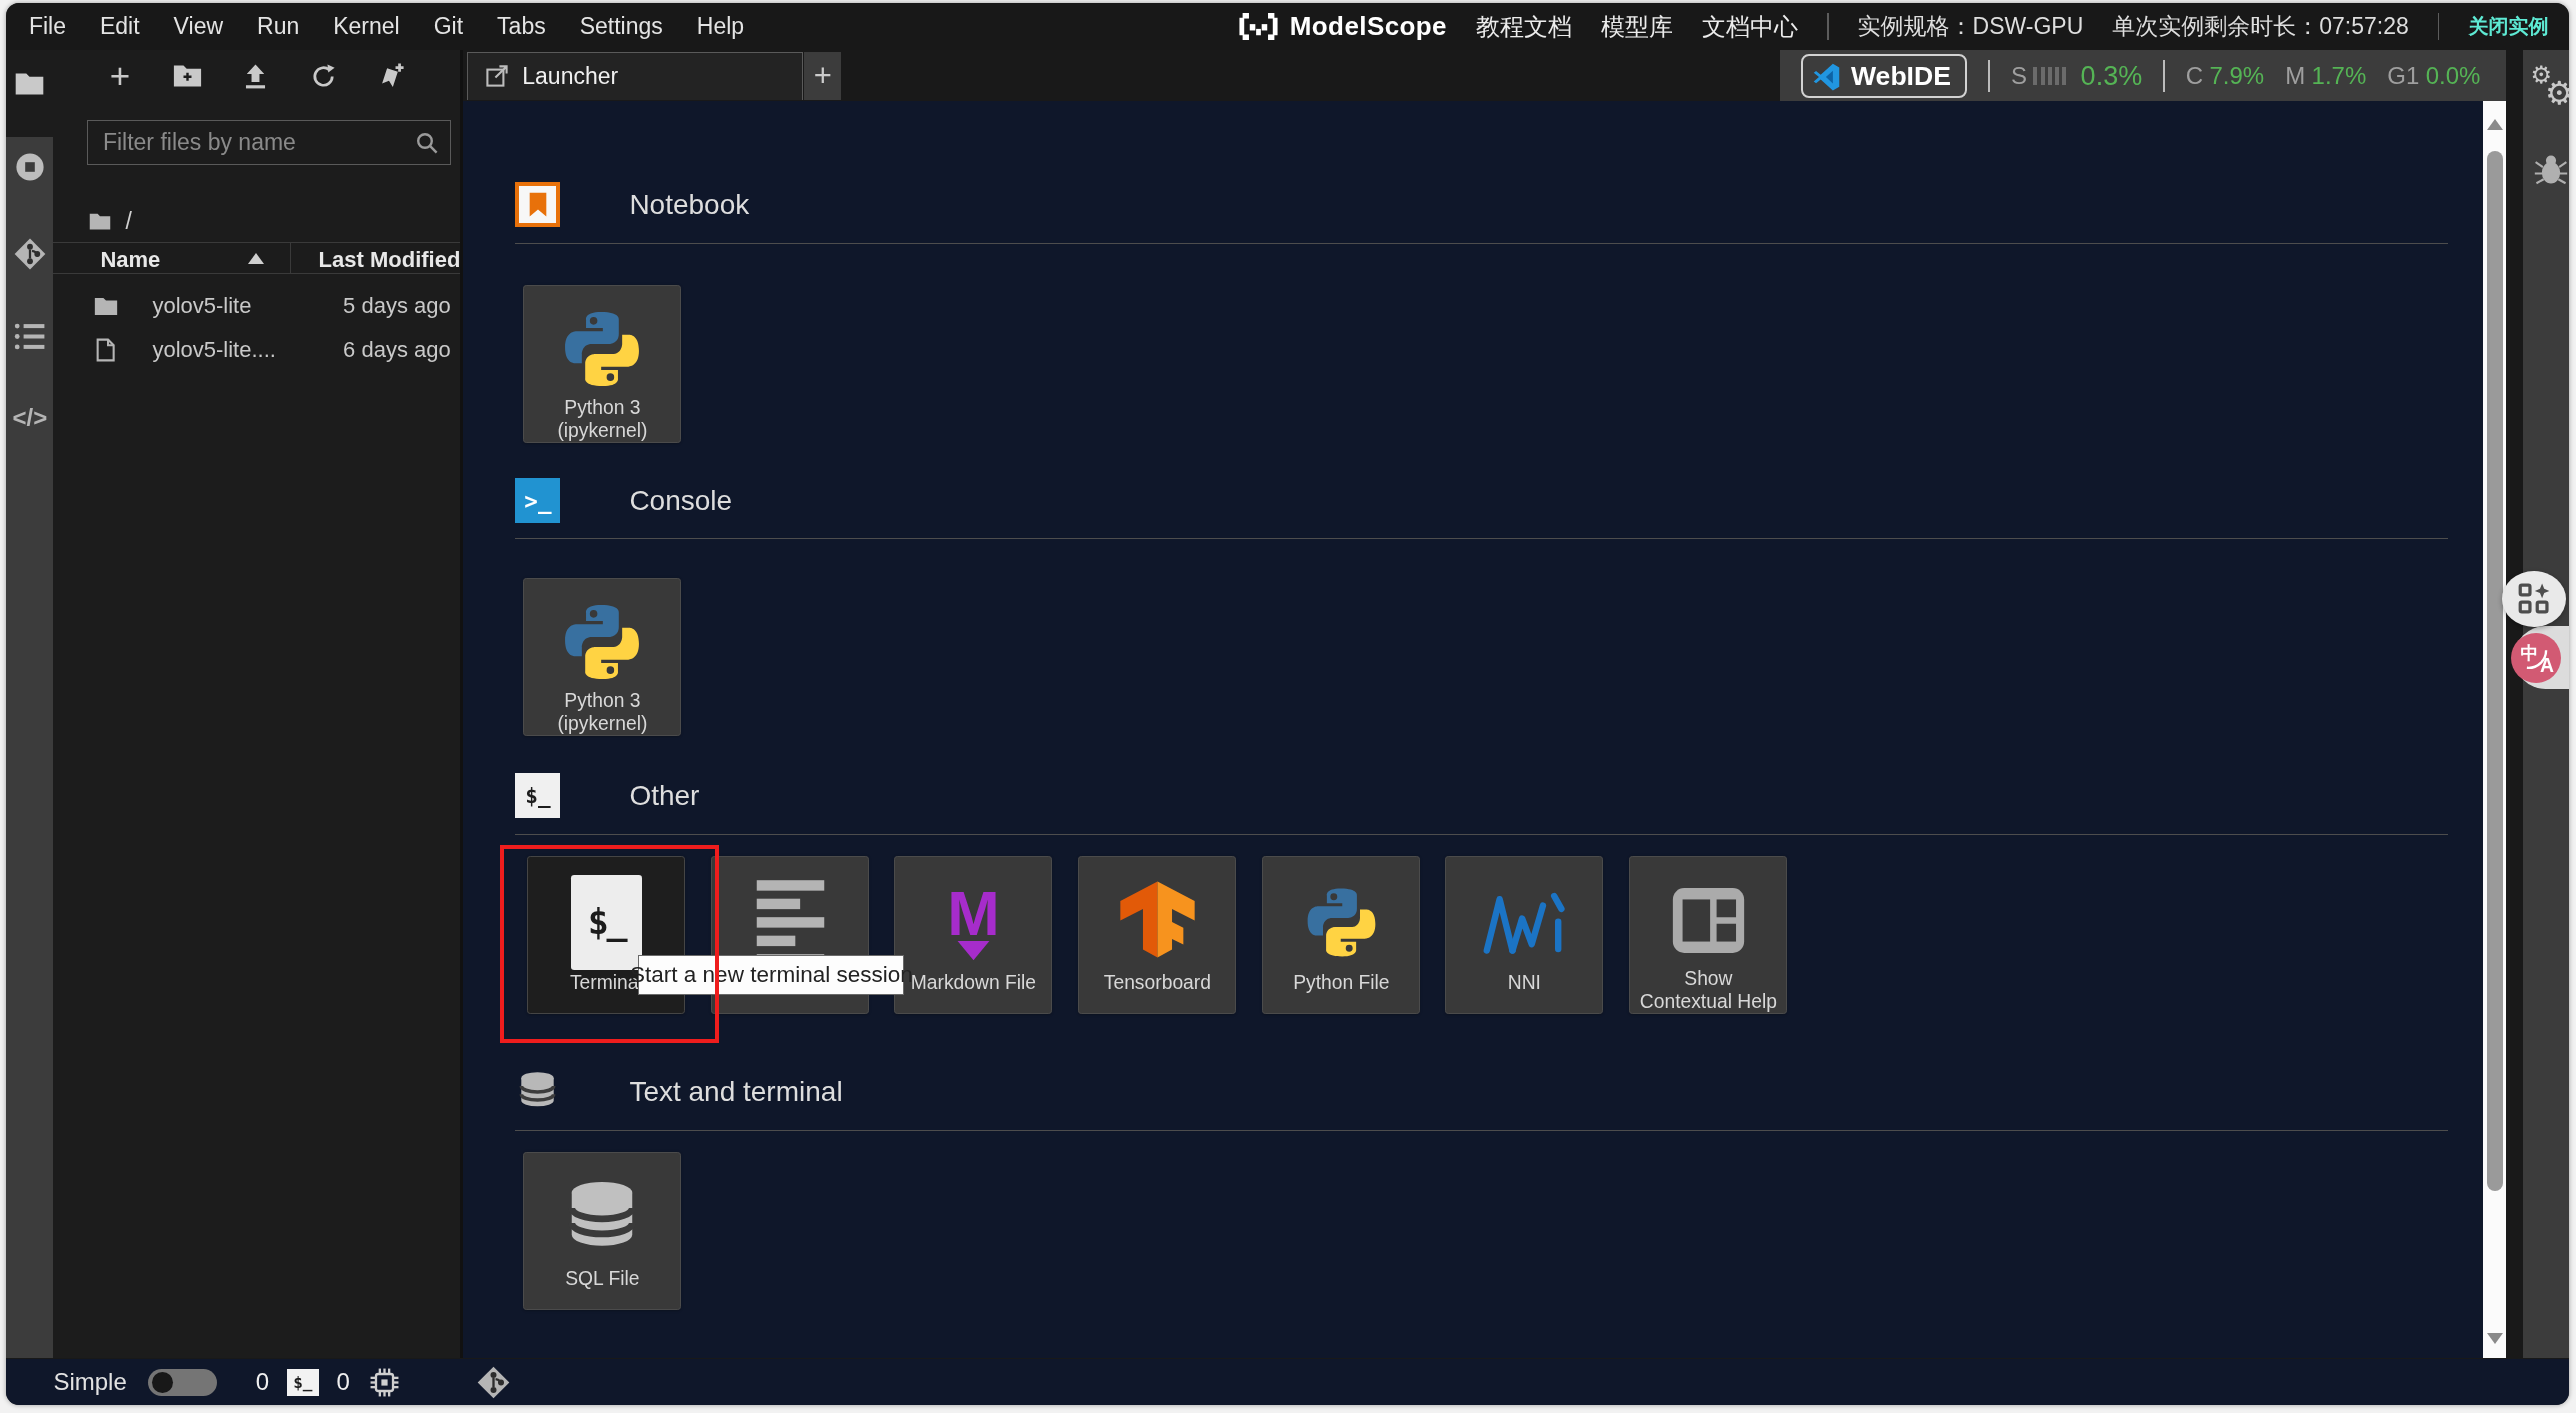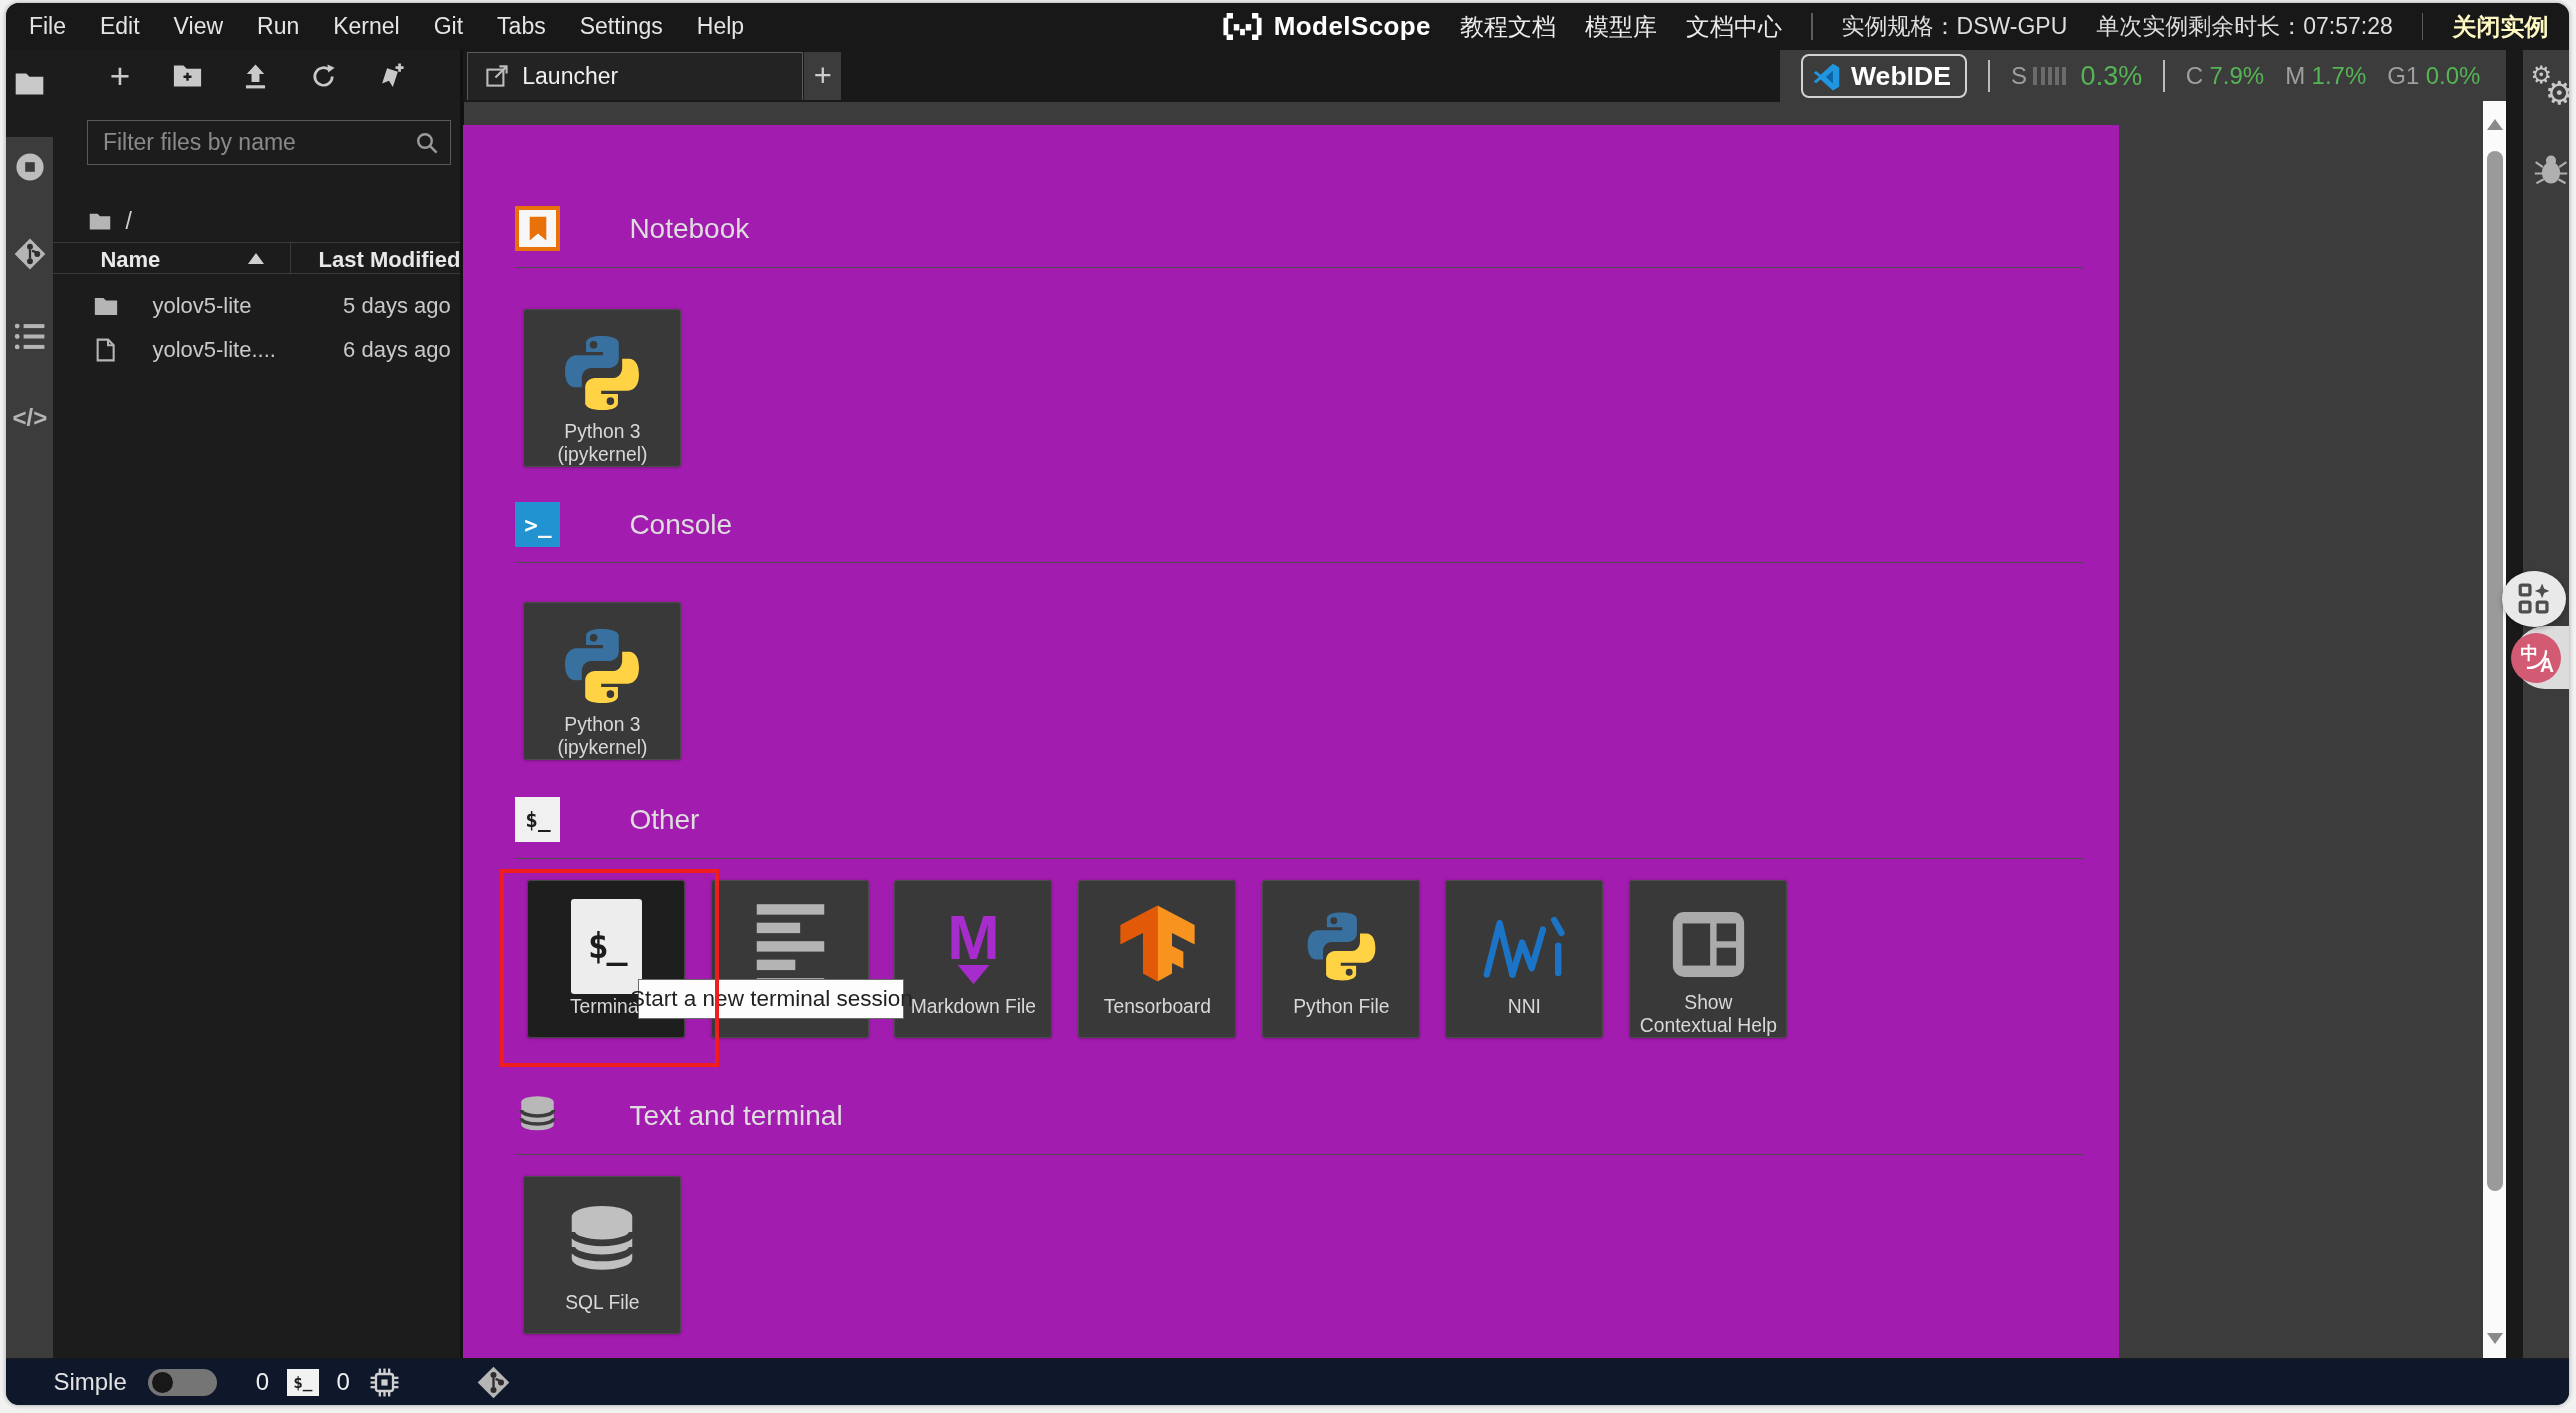--- a/index.html
+++ b/index.html
@@ -20,21 +20,21 @@
     font-size:23px; color:#e4e4e4;
   }
   .menubar .menus { display:flex; gap:34px; padding-left:22.5px; }
   .menubar .menus span { cursor:default; }
   .mb-right { position:absolute; right:0; top:0; height:47px; display:flex; align-items:center; gap:29px; padding-right:21px; }
   .brand { display:flex; align-items:center; gap:11.3px; font-weight:800; font-size:26px; color:#fff; letter-spacing:0.4px; }
   .brand svg { display:block; }
   .mb-link { color:#ececec; font-size:24px; }
   .mb-divider { width:1.6px; height:27px; background:#5c5c5c; }
   .mb-meta { color:#dedede; font-size:23px; }
-  .mb-close { color:#fef9c3; font-weight:700; font-size:24px; }
+  .mb-close { color:#5eead4; font-weight:700; font-size:20px; }
 
   
   .tabrow { position:absolute; left:457px; top:47px; width:2041px; height:52px; background:#191919; }
   .tab {
     position:absolute; left:3.2px; top:1.6px; width:336px; height:48px;
     background:#232323; border:0.8px solid #5a5a5a; border-bottom:none;
     display:flex; align-items:center; gap:13px; padding-left:17.7px;
     color:#f0f0f0; font-size:23px;
   }
   .tab-add {
@@ -88,21 +88,21 @@
   .fhead .vdiv { position:absolute; left:237px; top:0; bottom:0; width:0.8px; background:#3a3a3a; }
   .fhead .cmod { position:absolute; right:0; top:4px;margin-left:44px; }
   .frow { position:absolute; left:0; width:100%; height:42px; display:flex; align-items:center; font-size:22px; color:#c9c9c9;gap:20px; }
   .frow .ficon { margin-left:39px; width:27px; display:flex; justify-content:center; color:#b5b5b5; }
   .frow .fname { margin-left:13px; flex:1; }
   .frow .fdate { margin-right:9.7px; }
 
   .vsep { position:absolute; left:454px; top:47px; width:3.2px; bottom:47px; background:#111111; }
 
   
-  .launcher { position:absolute; left:457px; top:98px; width:1656px; bottom:47px; background:#a21caf; overflow:hidden;margin-top:24px; }
+  .launcher { position:absolute; left:457px; top:98px; width:2020px; bottom:47px; background:#0f172a; overflow:hidden; }
   .sec-head { position:absolute; left:52px; display:flex; align-items:center; gap:69px; height:45px; }
   .sec-title { font-size:28px; color:#dedede; }
   .sec-div { position:absolute; left:52px; right:35px; height:0.8px; background:#4d4d4d; }
   .card {
     position:absolute; width:158px; height:158px;
     background:#393939; border:0.8px solid #4b4b4b; border-radius:3.2px;
     box-shadow:0 0.8px 2.4px rgba(0,0,0,.25);
     display:flex; flex-direction:column; align-items:center;
   }
   .card .cicon { height:95px; margin-top:17.7px; display:flex; align-items:center; justify-content:center; }

